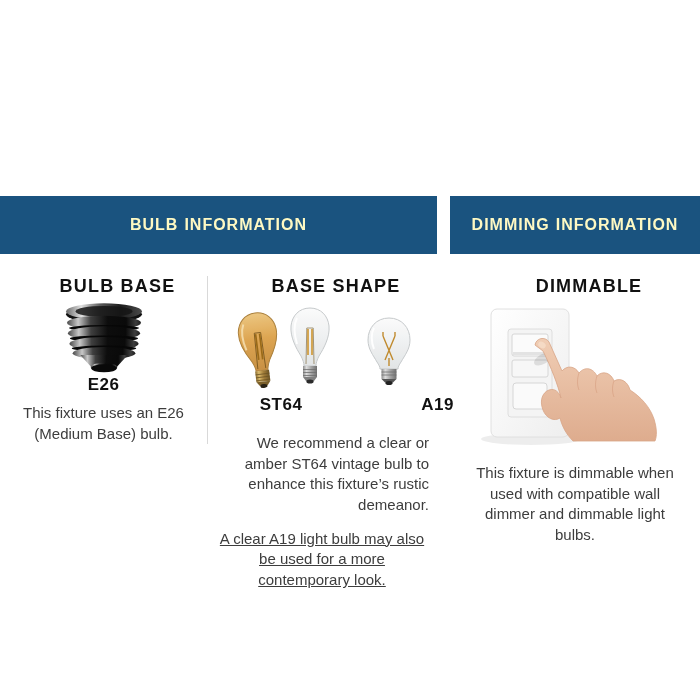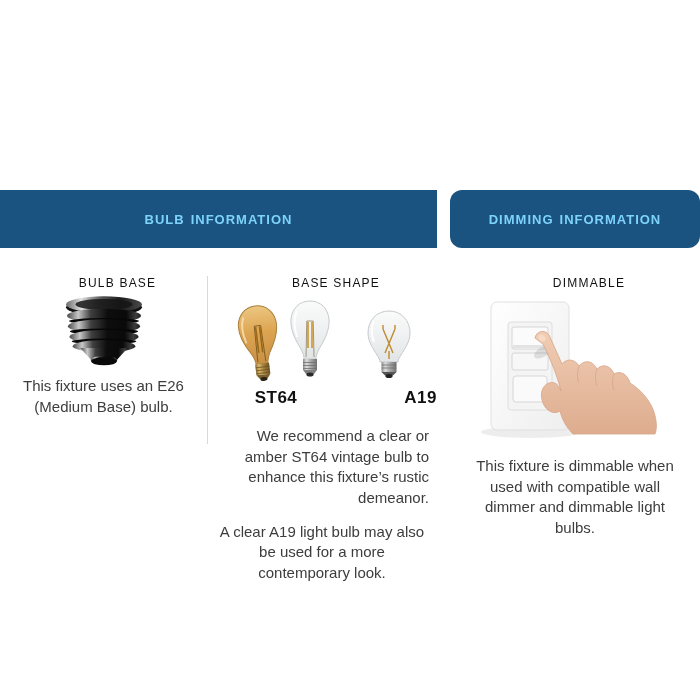--- a/index.html
+++ b/index.html
@@ -2,54 +2,54 @@
 <html><head>
 <meta charset="utf-8">
 <style>
   html,body{margin:0;padding:0;background:#ffffff;}
   #canvas{
     position:relative;width:700px;height:700px;background:#ffffff;
     font-family:"Liberation Sans", sans-serif;overflow:hidden;
   }
   
   .hdr-bar{
-    position:absolute;top:190px;height:58px;background:#1a537f;
+    position:absolute;top:196px;height:58px;background:#1a537f;
     display:flex;align-items:center;justify-content:center;
-    color:#7dd3fc;font-size:13px;letter-spacing:1px;white-space:nowrap;
+    color:#fef9c3;font-size:16px;letter-spacing:1px;white-space:nowrap;
   }
   #bulb-header{left:0;width:437px;}
-  #dimming-header{left:450px;width:250px;border-radius:12px;}
+  #dimming-header{left:450px;width:250px;}
   .hdr-bold{font-weight:700;margin-right:6px;}
   .hdr-rest{font-weight:700;}
   
   .col{position:absolute;top:262px;text-align:center;}
   #col-bulb-base{left:0;width:207px;}
   #col-bulb-shape{left:207px;width:230px;}
   #col-dimmable{left:450px;width:250px;}
   #col-divider{
     position:absolute;left:207px;top:276px;width:1px;height:168px;background:#d9d9d9;
   }
   .col-heading{
-    font-size:12px;font-weight:400;color:#111111;letter-spacing:1.2px;
+    font-size:18px;font-weight:700;color:#111111;letter-spacing:1.2px;
     margin:14px 0 4px 0;
     padding-left:28px;
   }
   .img-label{
     font-size:17px;font-weight:700;color:#111111;letter-spacing:.5px;
   }
   .body-text{
     font-size:15px;line-height:1.38;color:#3d3d3d;margin:8px auto 0 auto;
   }
   #base-desc{width:172px;}
   #shape-desc-1{width:214px;margin-top:18px;text-align:right;}
-  #shape-desc-2{width:214px;margin-top:13px;}
+  #shape-desc-2{width:214px;margin-top:13px;text-decoration:underline;}
   #dim-desc{width:206px;margin-top:12px;}
   
   .img-wrap{display:block;margin:0 auto;}
-  #shape-labels{position:relative;width:230px;height:20px;margin-top:2px;}
+  #shape-labels{position:relative;width:230px;height:20px;margin-top:2px;padding-left:17px;}
   #label-st64{position:absolute;left:0;width:60%;text-align:center;}
   #label-a19{position:absolute;left:60%;width:40%;text-align:right;}
 </style>
 </head>
 <body>
 
 <div id="canvas">
 
   <div id="bulb-header" class="hdr-bar">
     <span class="hdr-bold">BULB</span>
@@ -92,20 +92,21 @@
       <ellipse cx="50" cy="34" rx="38" ry="7.5" fill="url(#met)"></ellipse>
       <ellipse cx="50" cy="39.5" rx="36" ry="3.2" fill="#070707"></ellipse>
       <ellipse cx="50" cy="45" rx="36.5" ry="7" fill="url(#met)"></ellipse>
       <ellipse cx="50" cy="50" rx="34" ry="3" fill="#070707"></ellipse>
       <ellipse cx="50" cy="55" rx="33" ry="6.5" fill="url(#met)"></ellipse>
       <path d="M25,57 L75,57 L63,70 L37,70 Z" fill="url(#met)"></path>
       <ellipse cx="50" cy="69.5" rx="14" ry="4.5" fill="url(#met)"></ellipse>
       <ellipse cx="50" cy="71" rx="13.5" ry="4.2" fill="#090909"></ellipse>
     </svg>
 
+    <div class="img-label">E26</div>
     <div id="base-desc" class="body-text">This fixture uses an E26 (Medium Base) bulb.</div>
 
   </div>
 
   <div id="col-bulb-shape" class="col">
     <div class="col-heading">BASE SHAPE</div>
 
     <svg class="img-wrap" width="230" height="92" viewBox="0 0 230 92" aria-hidden="true">
       <defs>
         <linearGradient id="gAmber" x1="0" y1="0" x2="0" y2="1">

